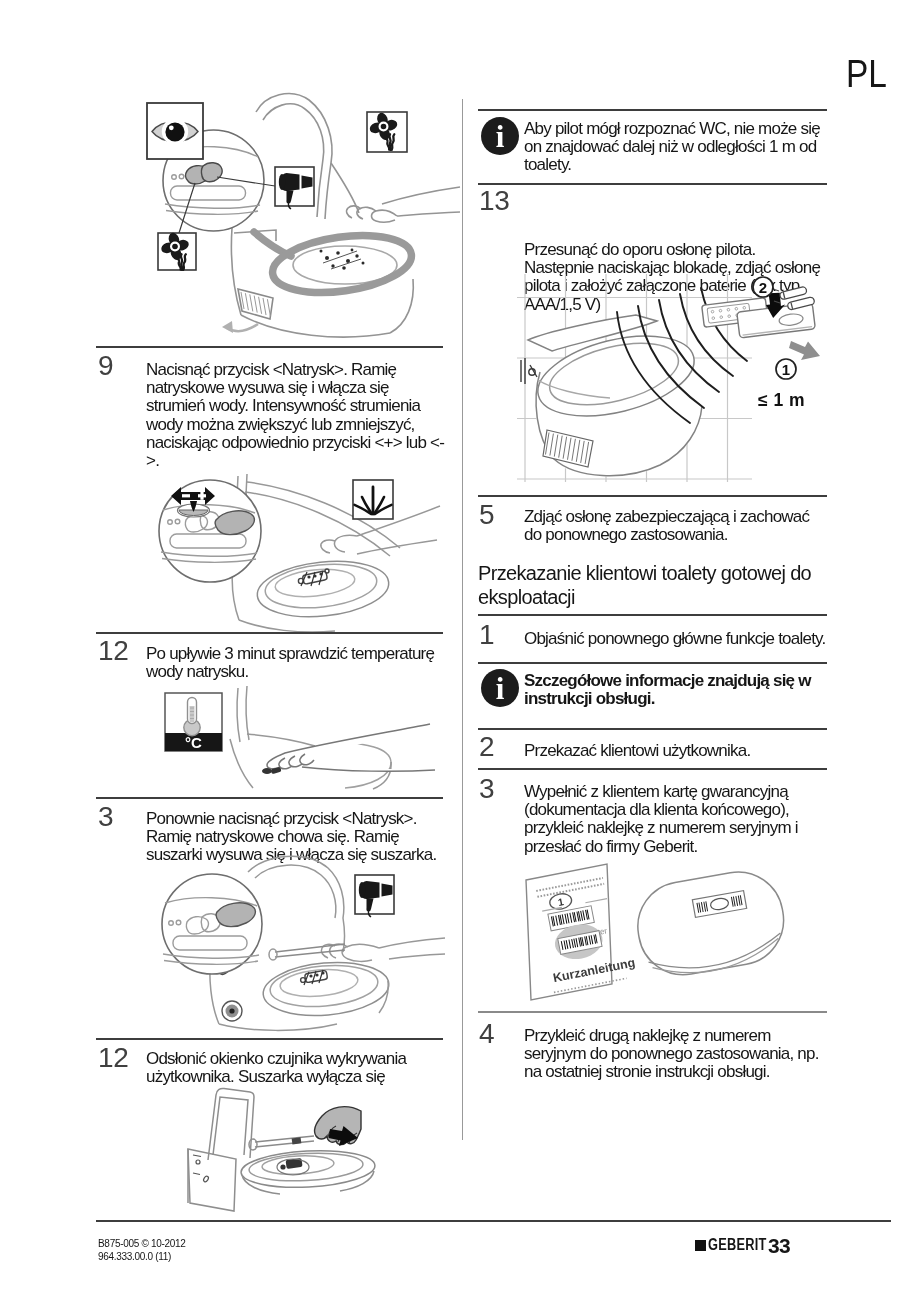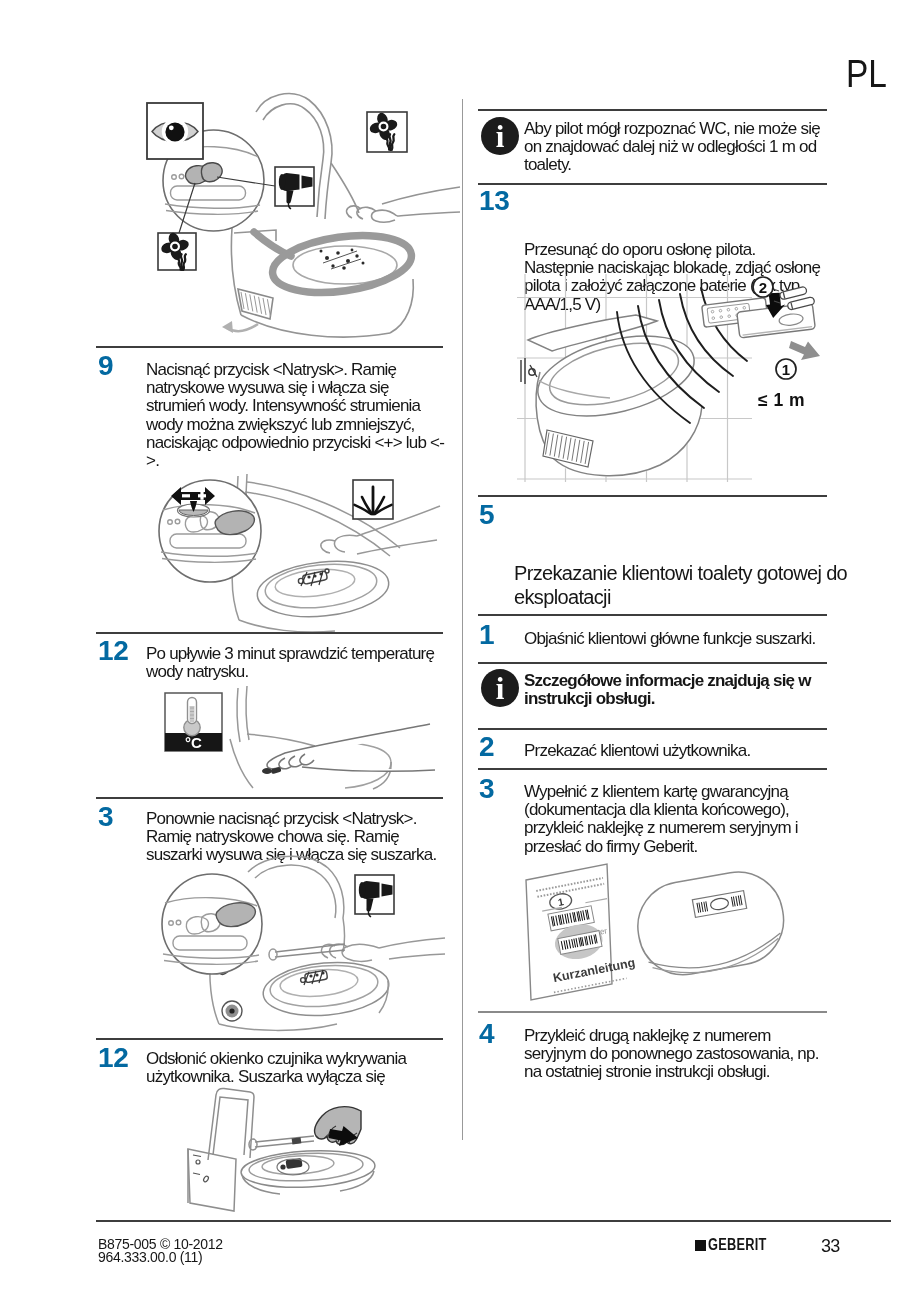--- a/index.html
+++ b/index.html
@@ -1,19 +1,19 @@
 <!DOCTYPE html>
 <html><head>
 <meta charset="utf-8">
 <style>
   html,body{margin:0;padding:0;background:#fff;}
   #page{position:relative;width:920px;height:1290px;background:#fff;overflow:hidden;
         font-family:"Liberation Sans",sans-serif;color:#161616;border-radius:7px;}
   .t{position:absolute;font-size:17px;letter-spacing:-0.78px;line-height:18.2px;color:#161616;}
-  .num{position:absolute;font-weight:bold;font-size:28px;line-height:28px;letter-spacing:-0.3px;color:#0369a1;}
+  .num{position:absolute;font-weight:normal;font-size:28px;line-height:28px;letter-spacing:-0.3px;color:#404040;}
   .rule{position:absolute;background:#3d3d3d;height:2px;}
   .info{position:absolute;width:38px;height:38px;border-radius:50%;background:#1c1c1c;}
   .info span{position:absolute;left:0;top:2px;width:100%;text-align:center;
        font-family:"Liberation Serif",serif;font-weight:bold;font-size:31px;color:#fff;}
   svg{position:absolute;overflow:visible;}
   .hd{position:absolute;font-size:20px;letter-spacing:-0.65px;line-height:24px;color:#161616;}
 </style>
 </head>
 <body>
 <div id="page">
@@ -379,26 +379,27 @@
       <polygon points="301,73 315,79 318,73.5 330,88 311,92 314,86.5 299,80" fill="#8f8f8f"></polygon>
       <circle cx="273" cy="19" r="10" fill="#fff" stroke="#222" stroke-width="1.7"></circle>
       <text x="273" y="24.5" font-size="15" font-weight="bold" fill="#111" text-anchor="middle" font-family="Liberation Sans,sans-serif">2</text>
       <circle cx="296" cy="101" r="10" fill="#fff" stroke="#222" stroke-width="1.7"></circle>
       <text x="296" y="106.5" font-size="15" font-weight="bold" fill="#111" text-anchor="middle" font-family="Liberation Sans,sans-serif">1</text>
       <text x="268" y="138" font-size="17.5" font-weight="bold" fill="#111" font-family="Liberation Sans,sans-serif" letter-spacing="0.5">≤ 1 m</text>
     </svg>
 
   <div class="rule" style="left:478px;top:495px;width:349px;"></div>
   <div class="num" style="left:479px;top:501px;">5</div>
-
-  <div class="hd" style="left:478px;top:561px;margin-left:36px;">Przekazanie klientowi toalety gotowej do<br>eksploatacji</div>
+  <div class="t" style="left:524px;top:508px;">Zdjąć osłonę zabezpieczającą i zachować<br>do ponownego zastosowania.</div>
+
+  <div class="hd" style="left:478px;top:561px;">Przekazanie klientowi toalety gotowej do<br>eksploatacji</div>
 
   <div class="rule" style="left:478px;top:614px;width:349px;"></div>
   <div class="num" style="left:479px;top:621px;">1</div>
-  <div class="t" style="left:524px;top:630px;">Objaśnić klientowi główne funkcje suszarki.</div>
+  <div class="t" style="left:524px;top:630px;">Objaśnić ponownego główne funkcje toalety.</div>
 
   <div class="rule" style="left:478px;top:662px;width:349px;"></div>
   <div class="info" style="left:481px;top:669px;">
       <span>i</span>
     </div>
   <div class="t" style="left:524px;top:672px;font-weight:bold;">Szczegółowe informacje znajdują się w<br>instrukcji obsługi.</div>
 
   <div class="rule" style="left:478px;top:728px;width:349px;"></div>
   <div class="num" style="left:479px;top:733px;">2</div>
   <div class="t" style="left:524px;top:742px;">Przekazać klientowi użytkownika.</div>
@@ -477,18 +478,18 @@
         <text x="20" y="130" font-size="12.5" font-weight="bold" fill="#3d3d3d" font-family="Liberation Sans,sans-serif">Kurzanleitung</text>
         <path d="M 18,140 h 74" stroke="#999" stroke-width="1.6" stroke-dasharray="1.5,2" fill="none"></path>
       </g>
     </svg>
 
   <div class="rule" style="left:478px;top:1011px;width:349px;height:1.5px;background:#8a8a8a;"></div>
   <div class="num" style="left:479px;top:1020px;">4</div>
   <div class="t" style="left:524px;top:1027px;">Przykleić drugą naklejkę z numerem<br>seryjnym do ponownego zastosowania, np.<br>na ostatniej stronie instrukcji obsługi.</div>
 
   <div style="position:absolute;left:96px;top:1220px;width:795px;height:2px;background:#3d3d3d;"></div>
-  <div class="t" style="left:98px;top:1238px;font-size:14px;line-height:12.5px;letter-spacing:-0.3px;">B875-005 © 10-2012<br>964.333.00.0 (11)</div>
+  <div class="t" style="left:98px;top:1238px;font-size:10px;line-height:12.5px;letter-spacing:-0.3px;">B875-005 © 10-2012<br>964.333.00.0 (11)</div>
   <div style="position:absolute;left:695px;top:1240px;width:11px;height:11px;background:#111;"></div>
   <div class="t" style="left:708px;top:1237px;font-size:16px;line-height:16px;font-weight:bold;letter-spacing:0.3px;transform:scaleX(0.8);transform-origin:left top;">GEBERIT</div>
-  <div class="t" style="left:821px;top:1237px;font-size:18px;line-height:18px;font-weight:normal;letter-spacing:-0.8px;">33</div>
+  <div class="t" style="left:768px;top:1237px;font-size:21px;line-height:18px;font-weight:bold;letter-spacing:-0.8px;">33</div>
 
 </div>
 
 </body></html>

